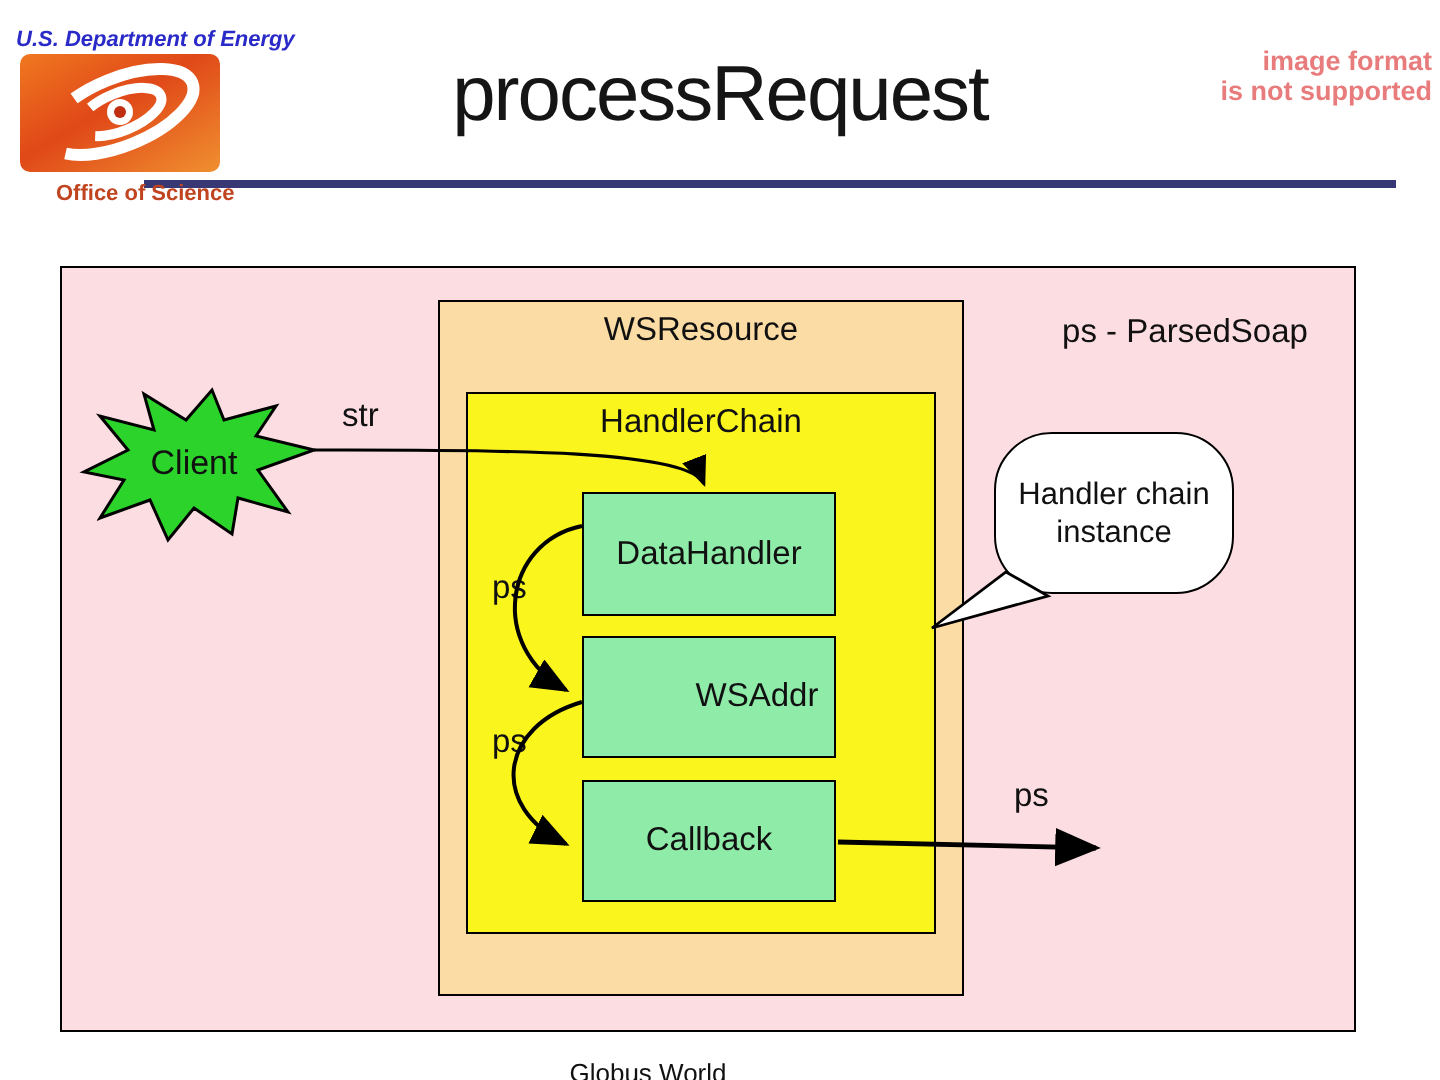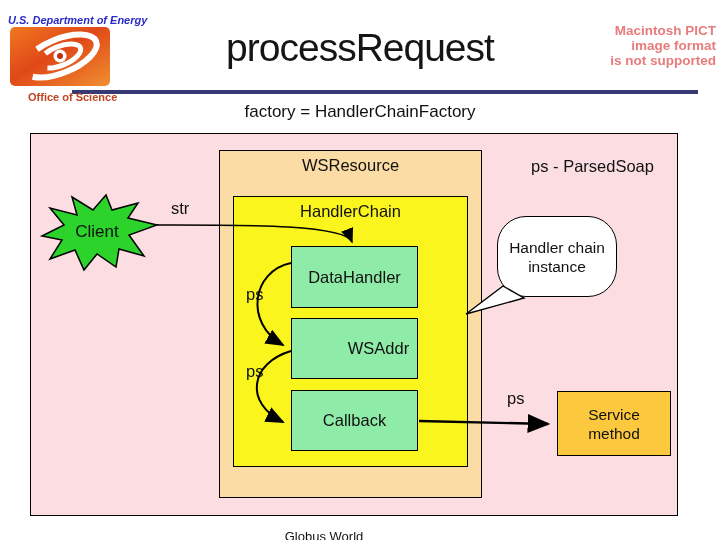--- a/index.html
+++ b/index.html
@@ -76,26 +76,24 @@
     <circle cx="50" cy="29" r="6.5" fill="#fff"></circle>
     <circle cx="50" cy="29" r="3" fill="#c03010"></circle>
   </svg>
 
   <div class="abs divider"></div>
   <div class="abs office">Office of Science</div>
 
   <div class="abs title">processRequest</div>
 
   <div class="abs pict">
-    <div>Macintosh PICT</div>
     <div>image format</div>
     <div>is not supported</div>
   </div>
 
-  <div class="abs subtitle">factory = HandlerChainFactory</div>
 
   <div class="abs pink"></div>
 
   <div class="abs peach">
     <div class="boxtitle">WSResource</div>
   </div>
 
   <div class="abs yellow">
     <div class="boxtitle">HandlerChain</div>
   </div>
@@ -103,23 +101,20 @@
   <div class="abs gbox datahandler">
     <span>DataHandler</span>
   </div>
   <div class="abs gbox wsaddr">
     <span>WSAddr</span>
   </div>
   <div class="abs gbox callback">
     <span>Callback</span>
   </div>
 
-  <div class="abs service">
-    <span>Service method</span>
-  </div>
 
   <div class="abs bubble">
     <span>Handler chain instance</span>
   </div>
 
   <svg id="shapes" class="layer">
     <polygon points="157,212 128,205 138,190 112,197 106,182 93,197 72,184 77,202 50,195 64,212 42,223 62,227 50,246 75,237 84,257 97,241 116,254 119,236 144,243 129,222" fill="#2bd32b" stroke="#000" stroke-width="1.5"></polygon>
   </svg>
 
   <div class="abs client-lbl">Client</div>

